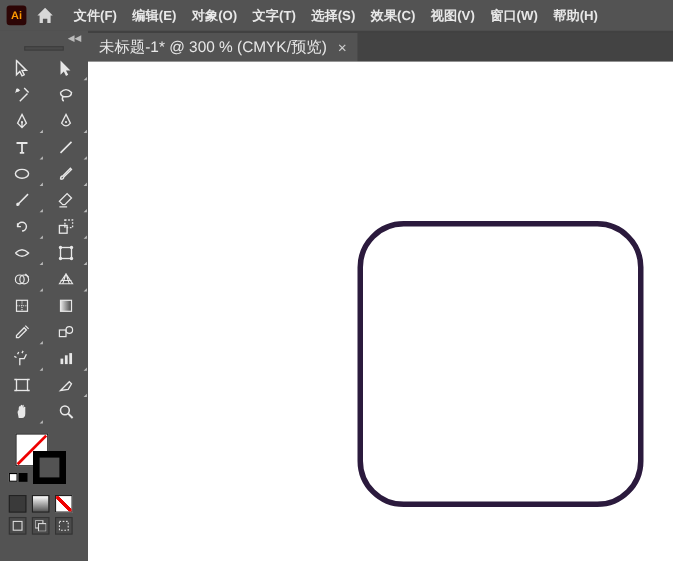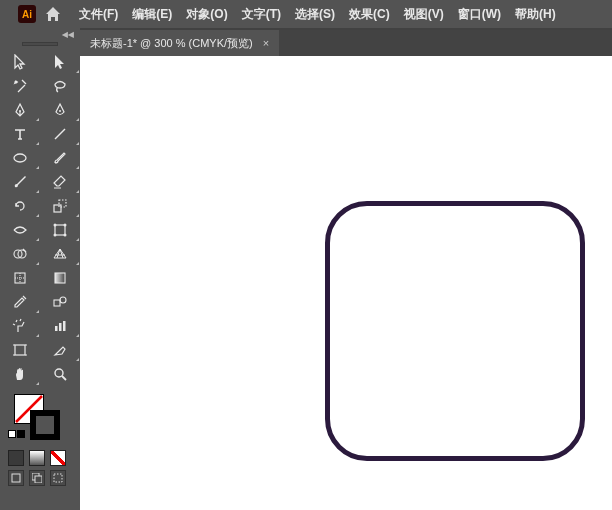--- a/index.html
+++ b/index.html
@@ -1,27 +1,27 @@
 <!DOCTYPE html>
 <html><head>
 <meta charset="utf-8">
 <style>
 * { margin: 0; padding: 0; box-sizing: border-box; }
 body { width: 612px; height: 510px; font-family: "Microsoft YaHei", Arial, sans-serif; font-size: 12px; background: #535353; overflow: hidden; }
 
 
 .menubar { height: 28px; background: #535353; display: flex; align-items: center; padding-left: 6px; color: #e8e8e8; }
-.app-badge { width: 18px; height: 18px; background: #2d0606; border-radius: 3px; display: flex; align-items: center; justify-content: center; margin-right: 8px; margin-left: 12px; }
+.app-badge { width: 18px; height: 18px; background: #2d0606; border-radius: 3px; display: flex; align-items: center; justify-content: center; margin-right: 8px; }
 .app-badge span { color: #ff9a00; font-weight: bold; font-size: 10px; font-family: Arial; }
 .home-icon { width: 18px; height: 18px; display: flex; align-items: center; justify-content: center; margin-right: 10px; }
 .menubar .mi { padding: 0 7px; cursor: default; font-weight: bold; }
 
 
 .tabstrip { height: 26px; background: #434343; display: flex; align-items: stretch; margin-left: 80px; }
-.tab { background: #535353; color: #e8e8e8; display: flex; align-items: center; padding: 6px 10px; font-size: 11px; }
+.tab { background: #535353; color: #e8e8e8; display: flex; align-items: center; padding: 6px 10px; font-size: 14px; }
 .tab-close { margin-left: 10px; color: #ccc; }
 
 
 .workarea { position: relative; height: 456px; background: #fff; margin-left: 80px; }
 
 
 .toolpanel { position: absolute; left: 0; top: 28px; width: 80px; height: 482px; background: #535353; }
 .grip { height: 12px; display: flex; align-items: center; justify-content: flex-end; padding-right: 6px; }
 .grip-arrow { color: #bbb; font-size: 8px; }
 .grip-bar { width: 36px; height: 4px; background: #4a4a4a; border: 1px solid #3c3c3c; margin: 2px auto 4px; }

